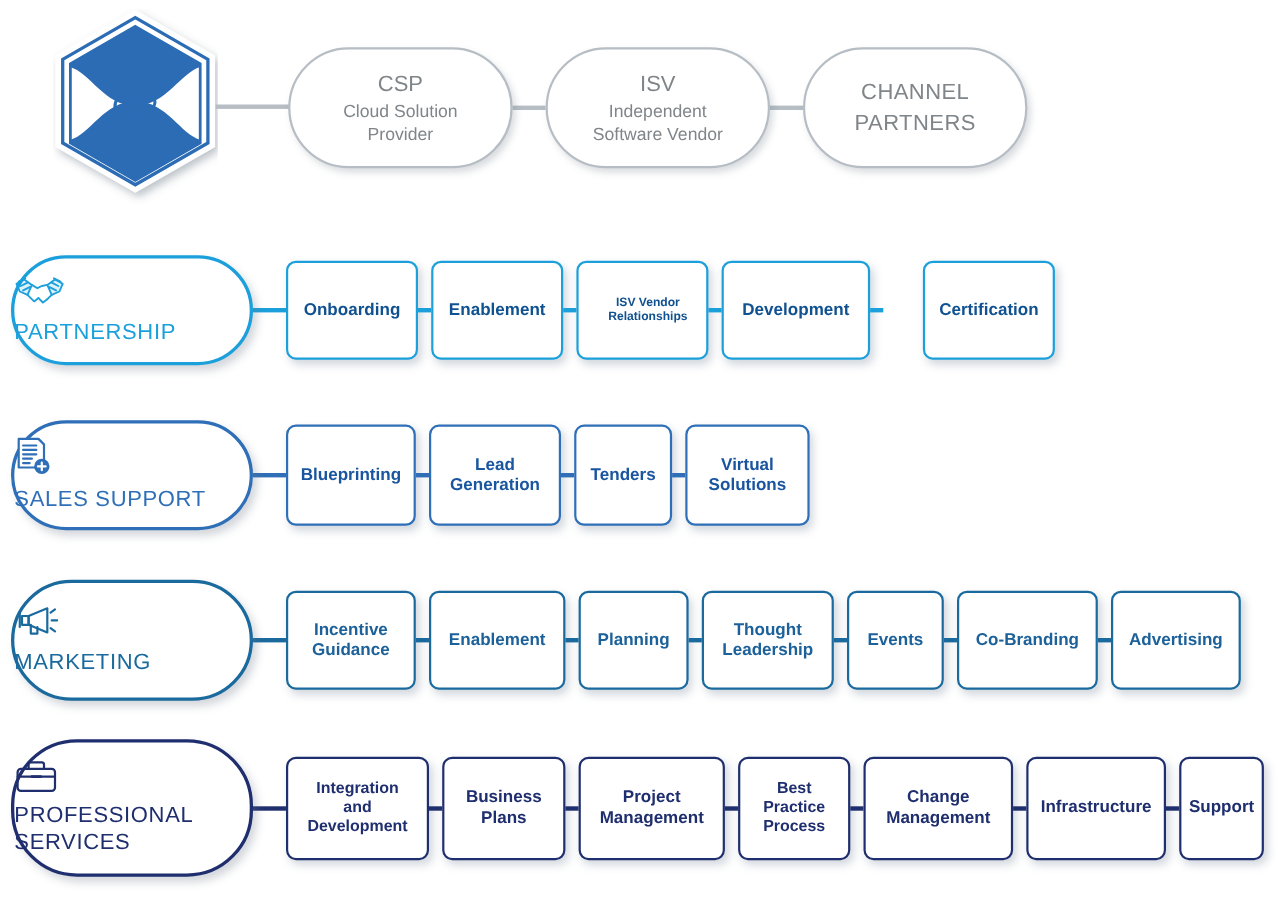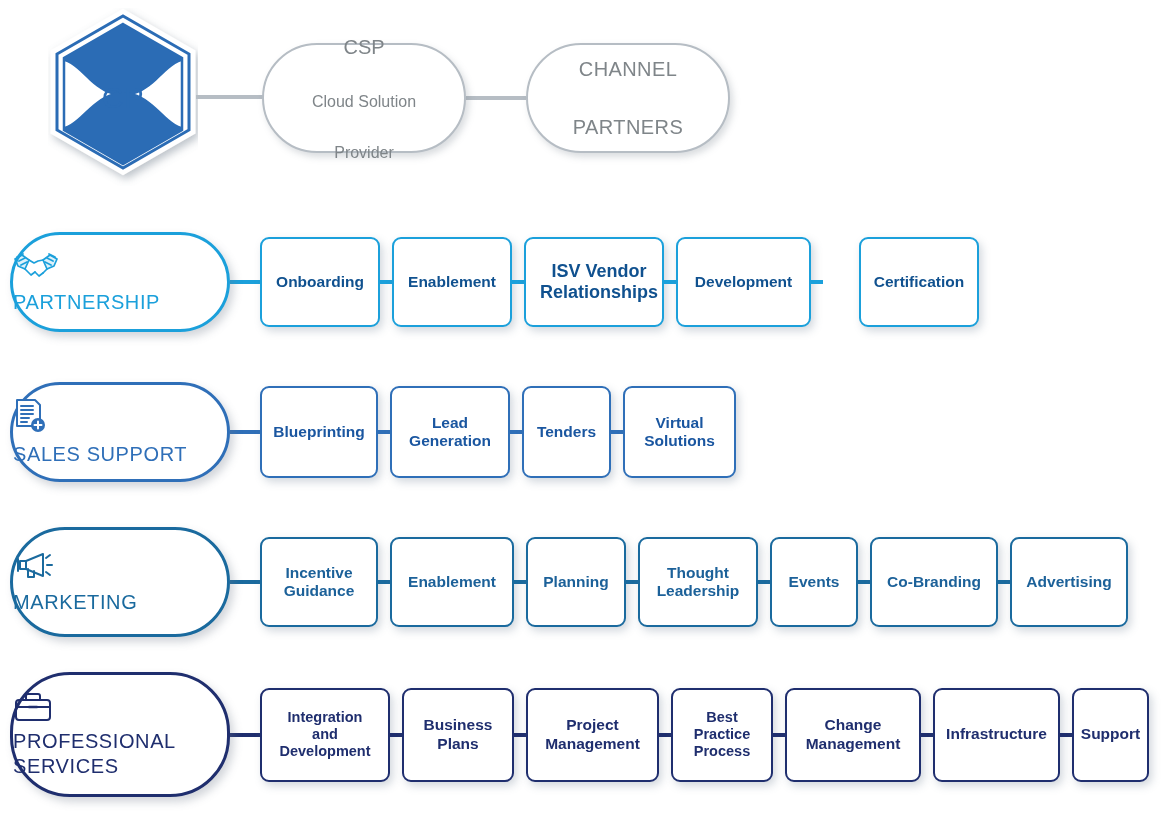--- a/index.html
+++ b/index.html
@@ -26,21 +26,20 @@
     position: relative;
     border: 2px solid #b6bdc4;
     border-radius: 58px;
     background: #fff;
     box-shadow: 3px 4px 7px rgba(120,130,140,.28);
     display: flex; flex-direction: column; align-items: center; justify-content: center;
     text-align: center;
     color: #7f8589;
     padding: 6px 10px;
     height: 110px;
-    gap: 30px;
   }
   .pill-gray .t1 { font-size: 20px; line-height: 27px; font-weight: 400; }
   .pill-gray .t2 { font-size: 16px; line-height: 21px; font-weight: 400; }
   .pill-gray.big .t1 { font-size: 20px; line-height: 28px; letter-spacing: .4px; }
   .connector-gray { width: 30px; height: 4px; background: #b6bdc4; flex: 0 0 auto; }
   .lead-gray { position: absolute; left: 196px; top: 95px; width: 70px; height: 4px; background: #b6bdc4; }
 
   
   .row { position: absolute; display: flex; align-items: center; }
 
@@ -105,20 +104,25 @@
 
   <div class="lead-gray"></div>
 
   <div class="toprow" id="toprow">
       <div class="pill-gray" style="width: 204px;">
         <div class="t1">CSP</div>
         <div class="t2">Cloud Solution</div>
         <div class="t2">Provider</div>
       </div>
       <div class="connector-gray"></div>
+      <div class="pill-gray" style="width: 204px;">
+        <div class="t1">ISV</div>
+        <div class="t2">Independent</div>
+        <div class="t2">Software Vendor</div>
+      </div>
       <div class="connector-gray"></div>
       <div class="pill-gray big" style="width: 204px;">
         <div class="t1">CHANNEL</div>
         <div class="t1">PARTNERS</div>
       </div>
     </div>
 
   <div id="rows-host">
       <div class="row" style="left: 10px; top: 232px; --c: #1BA0DB; --tc: #10518f;">
         <div class="rowpill" style="height: 100px;">
@@ -140,21 +144,21 @@
             <div>Onboarding</div>
           </div>
         </div>
         <div class="gap"></div>
         <div class="box" style="width: 120px; height: 90px; font-size: 15.5px;">
           <div>
             <div>Enablement</div>
           </div>
         </div>
         <div class="gap"></div>
-        <div class="box" style="width: 140px; height: 90px; font-size: 18px; padding-left: 20px;">
+        <div class="box" style="width: 120px; height: 90px; font-size: 11px; padding-left: 20px;">
           <div>
             <div>ISV Vendor</div>
             <div>Relationships</div>
           </div>
         </div>
         <div class="gap"></div>
         <div class="box" style="width: 135px; height: 90px; font-size: 15.5px;">
           <div>
             <div>Development</div>
           </div>

